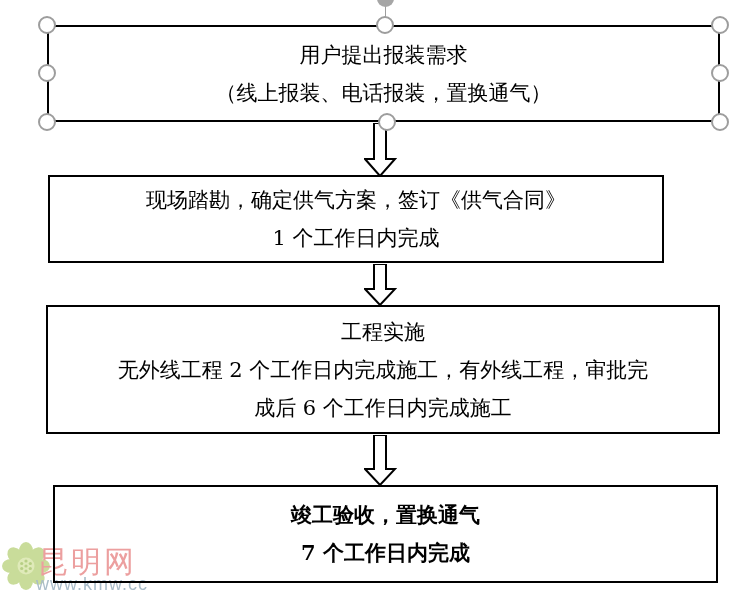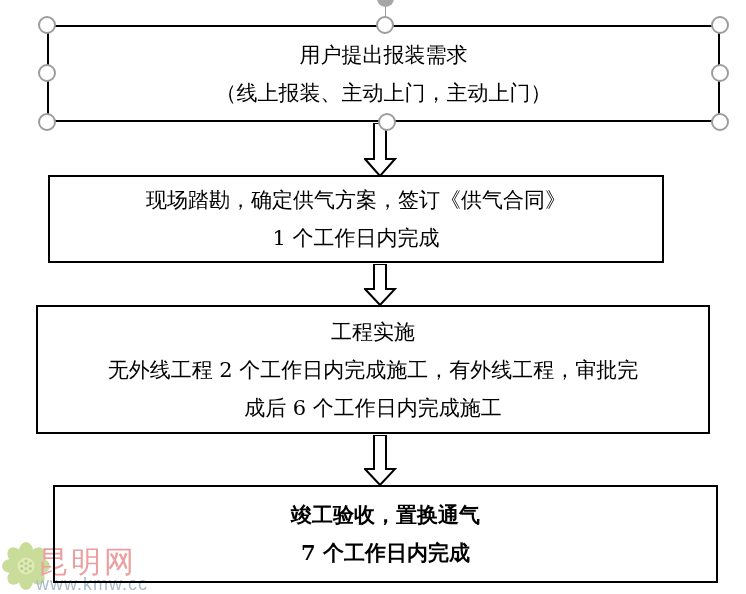--- a/index.html
+++ b/index.html
@@ -20,21 +20,21 @@
     justify-content:center;
     align-items:center;
     text-align:center;
     font-size:21px;
     line-height:38px;
     color:#000000;
   }
   .flow-box .line{white-space:nowrap;}
   .box1{left:47px;top:25px;width:673px;height:97px;}
   .box2{left:48px;top:175px;width:616px;height:88px;}
-  .box3{left:36px;top:305px;width:674px;height:129px;}
+  .box3{left:46px;top:305px;width:674px;height:129px;}
   .box4{left:53px;top:485px;width:665px;height:98px;font-weight:bold;}
   .arrow-svg{position:absolute;left:364px;width:33px;}
   .arrow1{top:123px;height:54px;}
   .arrow2{top:264px;height:42px;}
   .arrow3{top:435px;height:51px;}
   .handle{
     position:absolute;
     width:14px;height:14px;
     border:2px solid #9d9d9d;
     border-radius:50%;
@@ -78,21 +78,21 @@
     white-space:nowrap;
   }
 </style>
 </head>
 <body>
 
 <div class="stage">
 
   <div class="flow-box box1">
     <div class="line">用户提出报装需求</div>
-    <div class="line">（线上报装、主动上门，主动上门）</div>
+    <div class="line">（线上报装、电话报装，置换通气）</div>
   </div>
 
   <div class="flow-box box2">
     <div class="line">现场踏勘，确定供气方案，签订《供气合同》</div>
     <div class="line">1 个工作日内完成</div>
   </div>
 
   <div class="flow-box box3">
     <div class="line">工程实施</div>
     <div class="line">无外线工程 2 个工作日内完成施工，有外线工程，审批完</div>

